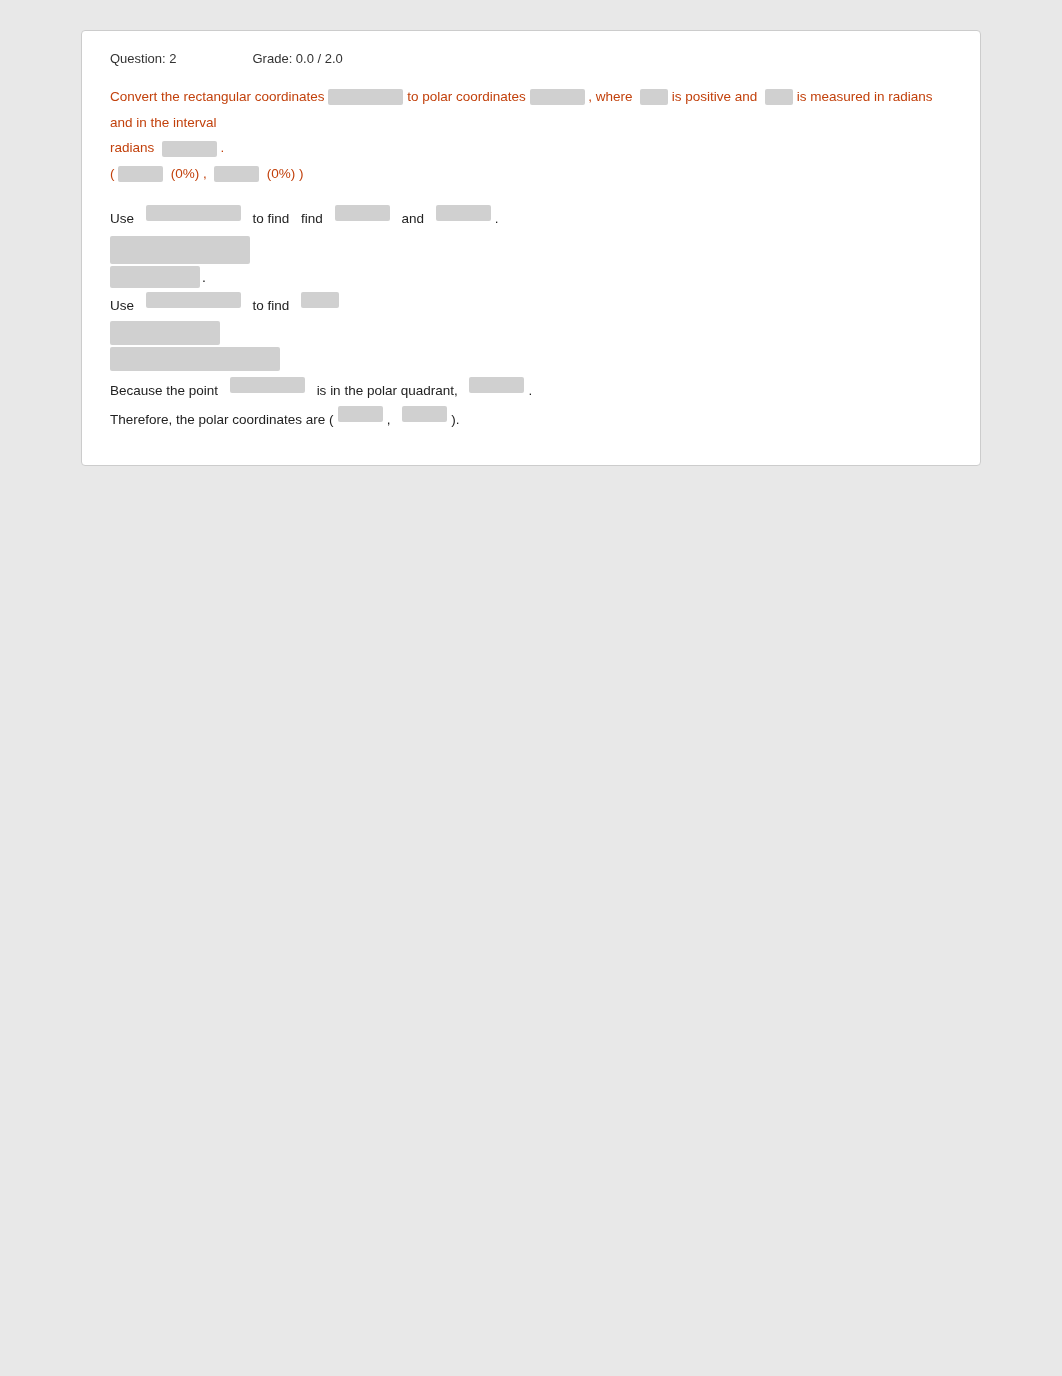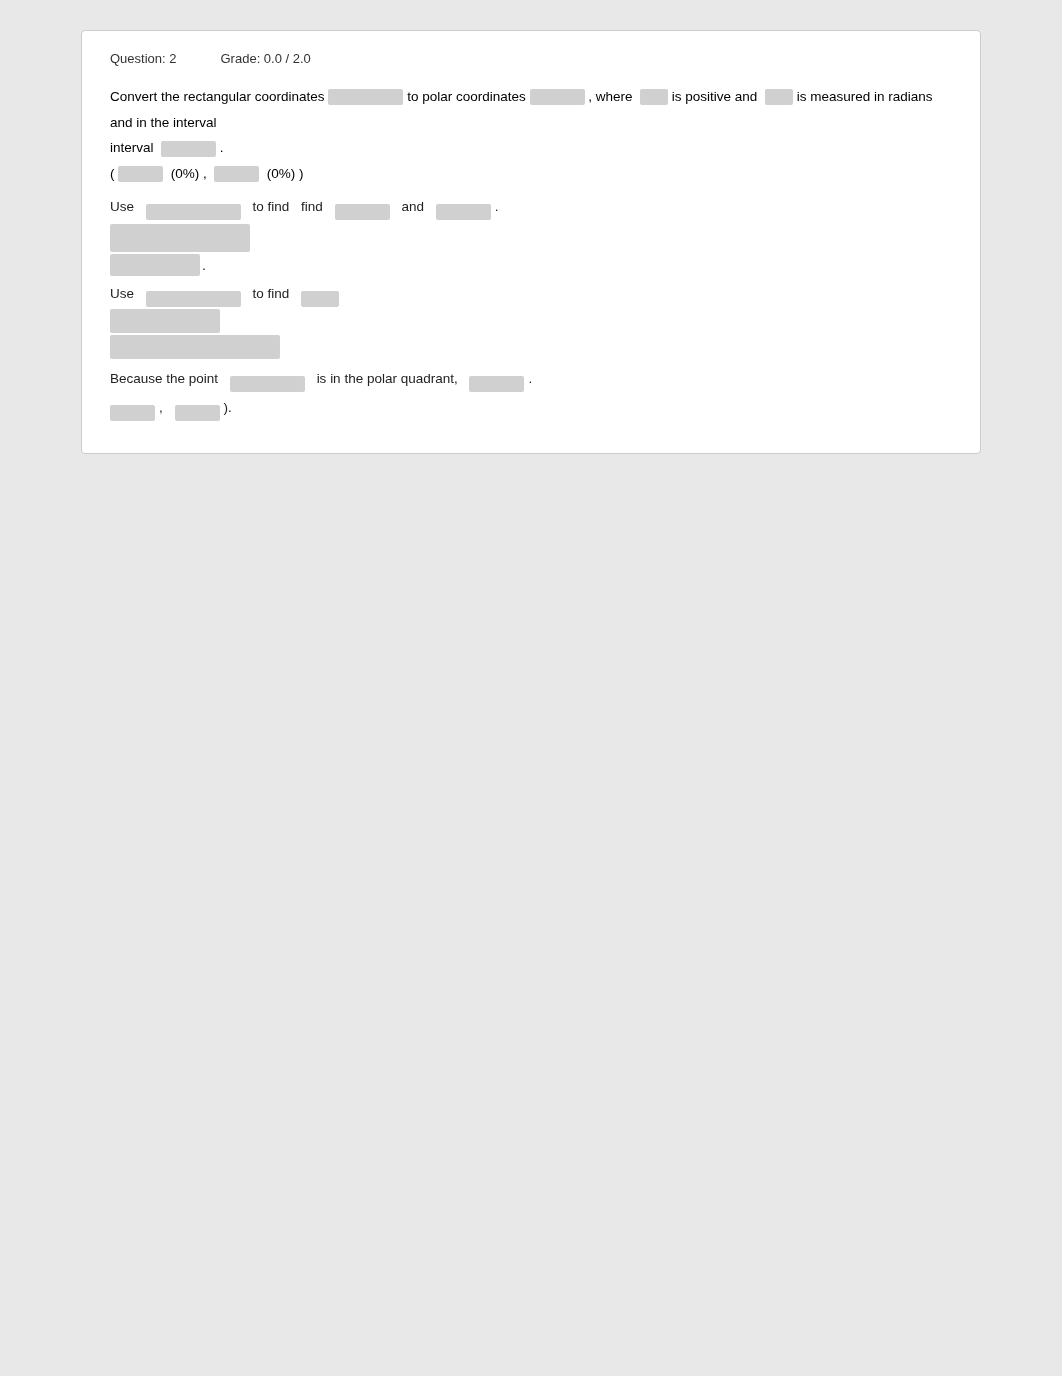--- a/index.html
+++ b/index.html
@@ -15,30 +15,30 @@
       background: #fff;
       border: 1px solid #ccc;
       border-radius: 4px;
       max-width: 900px;
       margin: 0 auto;
       padding: 20px 28px 30px 28px;
     }
     .meta-row {
       display: flex;
       align-items: center;
-      gap: 44px;
+      gap: 76px;
       margin-bottom: 18px;
       font-size: 13px;
       color: #333;
     }
     .question-text {
       font-size: 13.5px;
       line-height: 1.9;
-      color: #000000;
-      margin-bottom: 6px;
+      color: #c2410c;
+      margin-bottom: 18px;
     }
     .blurred {
       display: inline-block;
       background: #d0d0d0;
       border-radius: 2px;
       color: transparent;
       user-select: none;
       vertical-align: middle;
       font-size: 13.5px;
     }
@@ -48,21 +48,21 @@
     .blur-xs { width: 38px; height: 16px; }
     .blur-xxs { width: 28px; height: 16px; }
     .blur-coord { width: 45px; height: 16px; }
     .solution-label {
       font-size: 12px;
       color: #666;
       margin: 14px 0 10px 0;
     }
     .formula-line {
       display: flex;
-      align-items: flex-end;
+      align-items: flex-start;
       flex-wrap: wrap;
       gap: 4px;
       margin-bottom: 2px;
       font-size: 13.5px;
       line-height: 2;
     }
     .solution-section {
       margin-top: 4px;
     }
   </style>
@@ -80,21 +80,21 @@
     <span>Convert the rectangular coordinates</span>
     <span class="blurred blur-md">&nbsp;</span>
     <span>to polar coordinates</span>
     <span class="blurred blur-sm">&nbsp;</span>
     <span>, where</span>
     &nbsp;<span class="blurred blur-xxs">&nbsp;</span>
     <span>is positive and</span>
     &nbsp;<span class="blurred blur-xxs">&nbsp;</span>
     <span>is measured in radians and in the interval</span>
     <br>
-    <span>interval</span>
+    <span>radians</span>
     &nbsp;<span class="blurred blur-sm">&nbsp;</span>
     <span>.</span>
     <br>
     <span>(</span>
     <span class="blurred blur-coord">&nbsp;</span>
     <span>&nbsp;(0%) ,</span>
     &nbsp;<span class="blurred blur-coord">&nbsp;</span>
     <span>&nbsp;(0%) )</span>
   </div>
 
@@ -140,20 +140,21 @@
 
     <div class="formula-line" style="margin-top: 6px;">
       <span>Because the point</span>
       &nbsp;<span class="blurred blur-md">&nbsp;</span>
       &nbsp;<span>is in the polar quadrant,</span>
       &nbsp;<span class="blurred blur-sm">&nbsp;</span>
       <span>.</span>
     </div>
 
     <div class="formula-line">
+      <span>Therefore, the polar coordinates are (</span>
       <span class="blurred blur-coord">&nbsp;</span>
       <span>,</span>
       &nbsp;<span class="blurred blur-coord">&nbsp;</span>
       <span>).</span>
     </div>
 
   </div>
 </div>
 
 </body></html>

